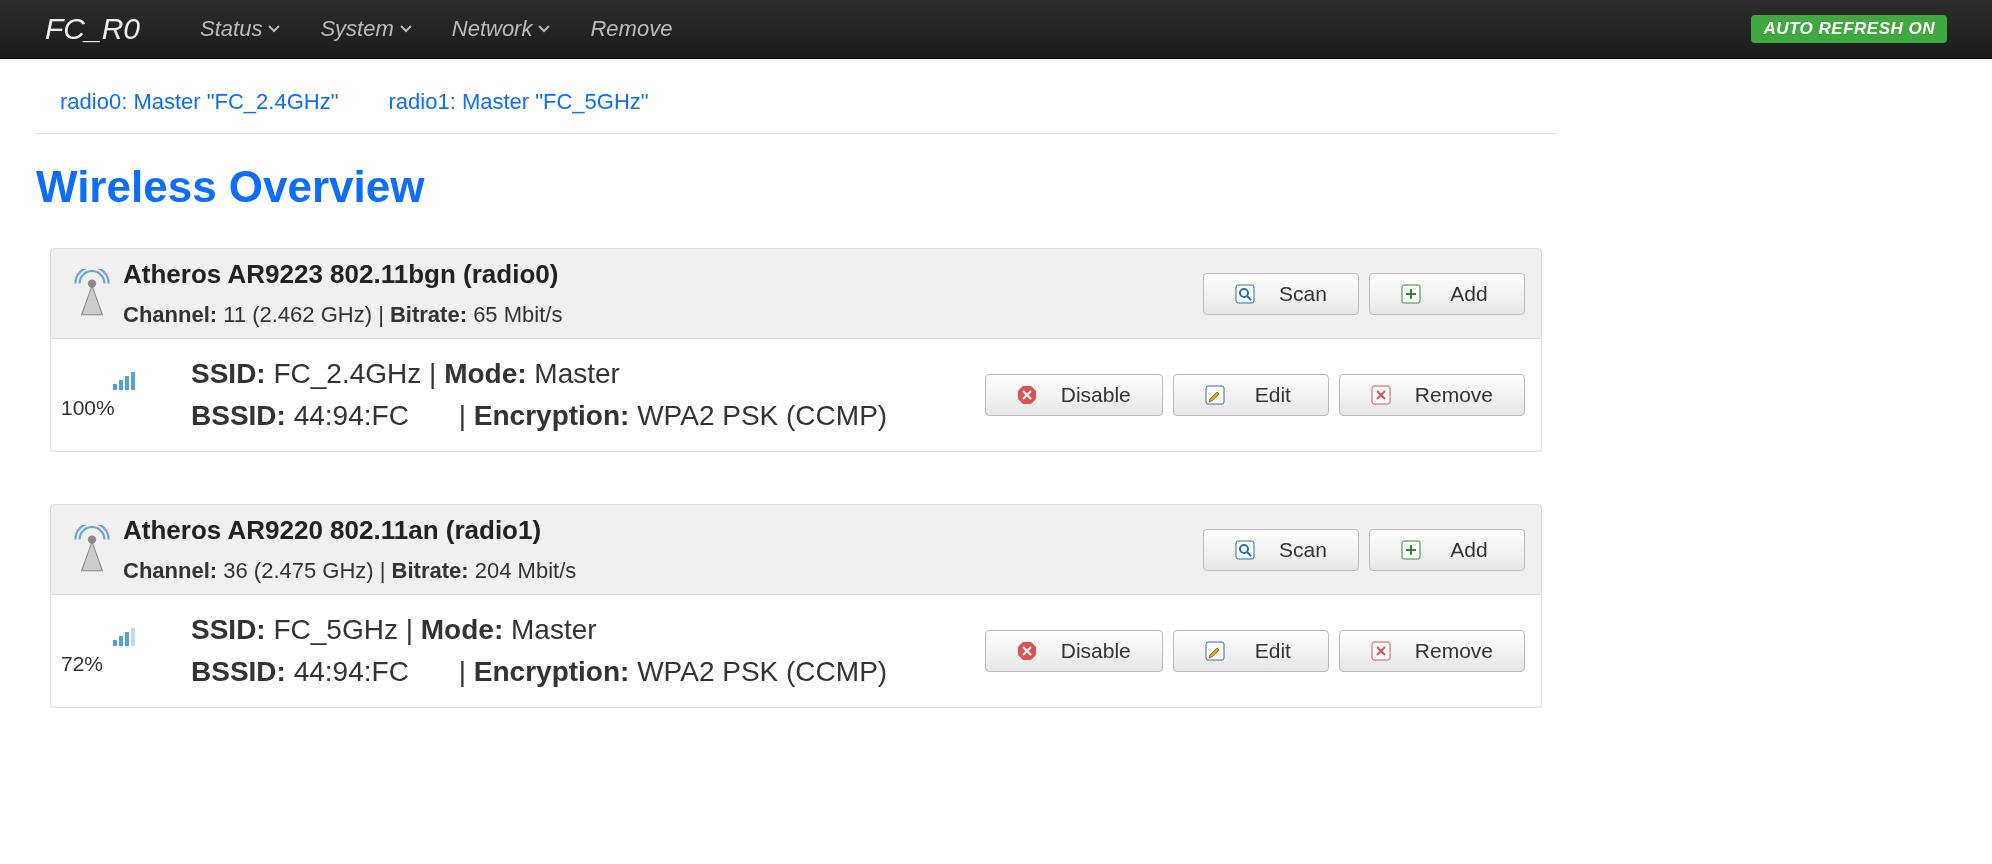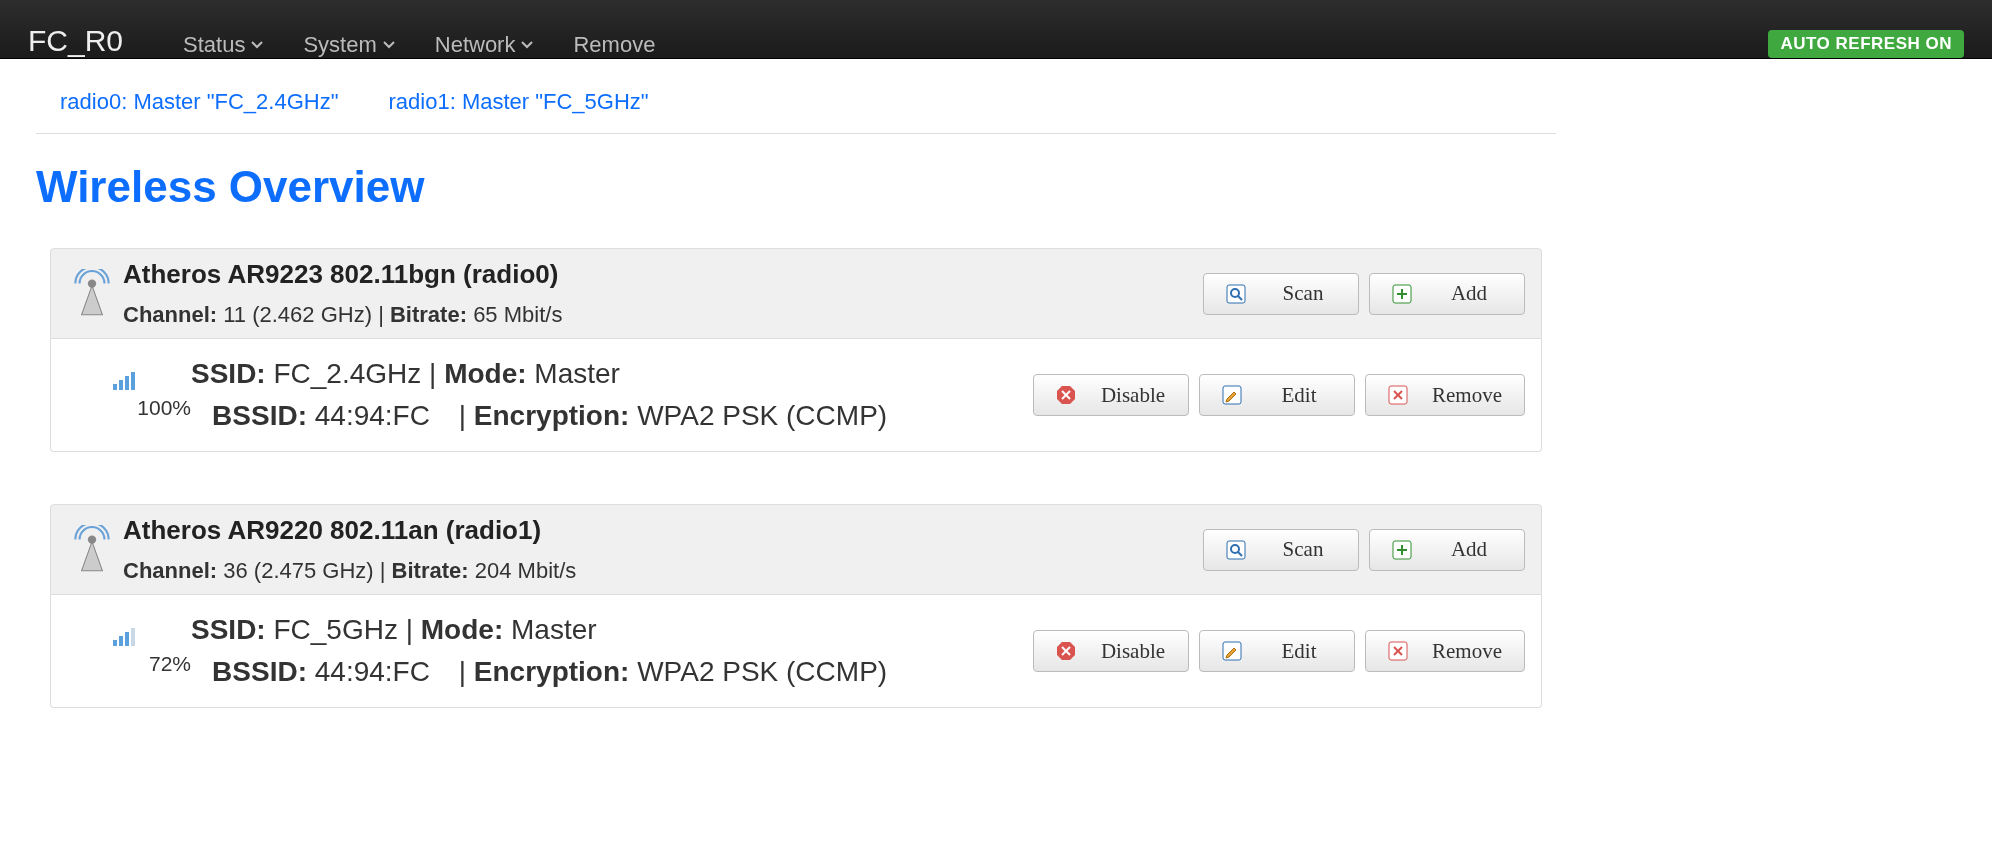--- a/index.html
+++ b/index.html
@@ -8,23 +8,24 @@
     font-family: "Helvetica Neue", Helvetica, Arial, sans-serif;
     font-size: 18px;
     color: #333;
     background: #fff;
   }
   
   .navbar {
     background: linear-gradient(#2d2d2d, #1b1b1b);
     height: 58px;
     display: flex;
-    align-items: flex-end;
-    padding: 0 28px;
+    align-items: center;
+    padding: 0 45px;
     border-bottom: 1px solid #000;
+    font-style: italic;
   }
   .brand {
     color: #eee;
     font-size: 30px;
     font-weight: 300;
     margin-right: 40px;
     white-space: nowrap;
   }
   .nav-menu {
     display: flex;
@@ -119,55 +120,54 @@
     align-items: center;
     justify-content: center;
     font-size: 21px;
     color: #333;
     background: linear-gradient(#ffffff, #e6e6e6);
     border: 1px solid #bbb;
     border-radius: 4px;
     height: 42px;
     cursor: pointer;
     min-width: 156px;
-    padding: 0 22px;
+    padding: 0 31px;
     box-sizing: border-box;
-    font-family: Liberation Serif, serif;
   }
   .btn svg, .btn .ic {
     margin-right: 24px;
     flex-shrink: 0;
   }
   .btn .lbl { flex: 1; text-align: center; }
   
   .net-row {
     display: flex;
     align-items: center;
     border-left: 1px solid #ddd;
     border-right: 1px solid #ddd;
     border-bottom: 1px solid #ddd;
     border-radius: 0 0 4px 4px;
     padding: 14px 16px 14px 10px;
     background: #fff;
   }
   .signal-col {
     width: 130px;
-    text-align: right;
+    text-align: left;
     font-size: 21px;
     color: #333;
   }
   .signal-col .bars { margin-bottom: 6px; display:flex; justify-content:center; }
   .net-info {
     flex: 1;
     font-size: 28px;
     color: #333;
     line-height: 1.5;
   }
   .net-info b { font-weight: 700; }
-  .net-info .row2 span.col-a { display:inline-block; min-width: 260px; text-align: center; }
+  .net-info .row2 span.col-a { display:inline-block; min-width: 260px; }
 </style>
 </head>
 <body>
 
 <div class="navbar">
   <div class="brand">FC_R0</div>
   <div class="nav-menu">
     <div class="nav-item">
       <span>Status</span>
       <svg width="12" height="8" viewBox="0 0 12 8">

